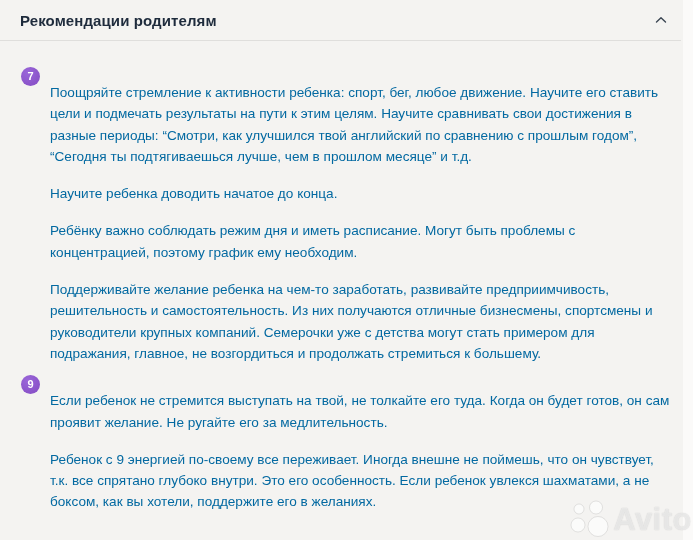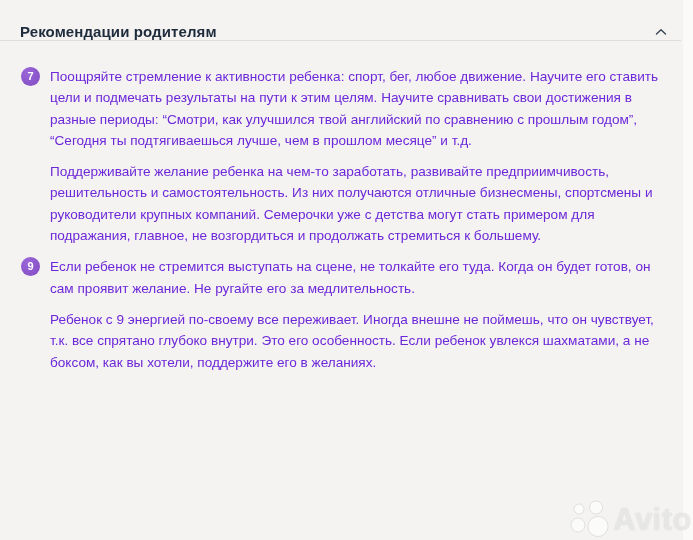--- a/index.html
+++ b/index.html
@@ -19,21 +19,21 @@
   }
   .right-strip {
     position: absolute;
     top: 0; right: 0;
     width: 10px; height: 540px;
     background: #fbfaf9;
     z-index: 1;
   }
   .header {
     display: flex;
-    align-items: flex-end;
+    align-items: flex-start;
     justify-content: space-between;
     padding: 12px 24px 0 20px;
     height: 28px;
     cursor: pointer;
   }
   .header h2 {
     margin: 0;
     font-size: 15px;
     font-weight: bold;
     color: #1e2b3c;
@@ -73,24 +73,24 @@
     line-height: 19px;
     text-align: center;
     margin-right: 10px;
     margin-top: 1px;
   }
   .paragraphs {
     flex: 1 1 auto;
     min-width: 0;
   }
   .paragraphs p {
-    margin: 0 0 10px 0;
+    margin: 16px 0 10px 0;
     font-size: 13.6px;
     line-height: 21.3px;
-    color: #6d28d9;
+    color: #0369a1;
   }
   .watermark {
     position: absolute;
     right: 1px;
     bottom: 2px;
     display: flex;
     align-items: center;
     z-index: 2;
     pointer-events: none;
   }
@@ -122,28 +122,30 @@
   </div>
 
   <div class="divider"></div>
 
   <div class="content">
 
     <div class="item">
       <div class="badge">7</div>
       <div class="paragraphs">
         <p>Поощряйте стремление к активности ребенка: спорт, бег, любое движение. Научите его ставить цели и подмечать результаты на пути к этим целям. Научите сравнивать свои достижения в разные периоды: “Смотри, как улучшился твой английский по сравнению с прошлым годом”, “Сегодня ты подтягиваешься лучше, чем в прошлом месяце” и т.д.</p>
+        <p>Научите ребенка доводить начатое до конца.</p>
+        <p>Ребёнку важно соблюдать режим дня и иметь расписание. Могут быть проблемы с концентрацией, поэтому график ему необходим.</p>
         <p>Поддерживайте желание ребенка на чем-то заработать, развивайте предприимчивость, решительность и самостоятельность. Из них получаются отличные бизнесмены, спортсмены и руководители крупных компаний. Семерочки уже с детства могут стать примером для подражания, главное, не возгордиться и продолжать стремиться к большему.</p>
       </div>
     </div>
 
     <div class="item">
       <div class="badge">9</div>
       <div class="paragraphs">
-        <p>Если ребенок не стремится выступать на сцене, не толкайте его туда. Когда он будет готов, он сам проявит желание. Не ругайте его за медлительность.</p>
+        <p>Если ребенок не стремится выступать на твой, не толкайте его туда. Когда он будет готов, он сам проявит желание. Не ругайте его за медлительность.</p>
         <p>Ребенок с 9 энергией по-своему все переживает. Иногда внешне не поймешь, что он чувствует, т.к. все спрятано глубоко внутри. Это его особенность. Если ребенок увлекся шахматами, а не боксом, как вы хотели, поддержите его в желаниях.</p>
       </div>
     </div>
 
   </div>
 
   <div class="watermark">
     <svg width="42" height="38" viewBox="0 0 42 38">
       <g fill="rgba(255,255,255,0.62)" stroke="rgba(110,110,110,0.28)" stroke-width="0.6">
         <circle cx="10" cy="9" r="5"></circle>

